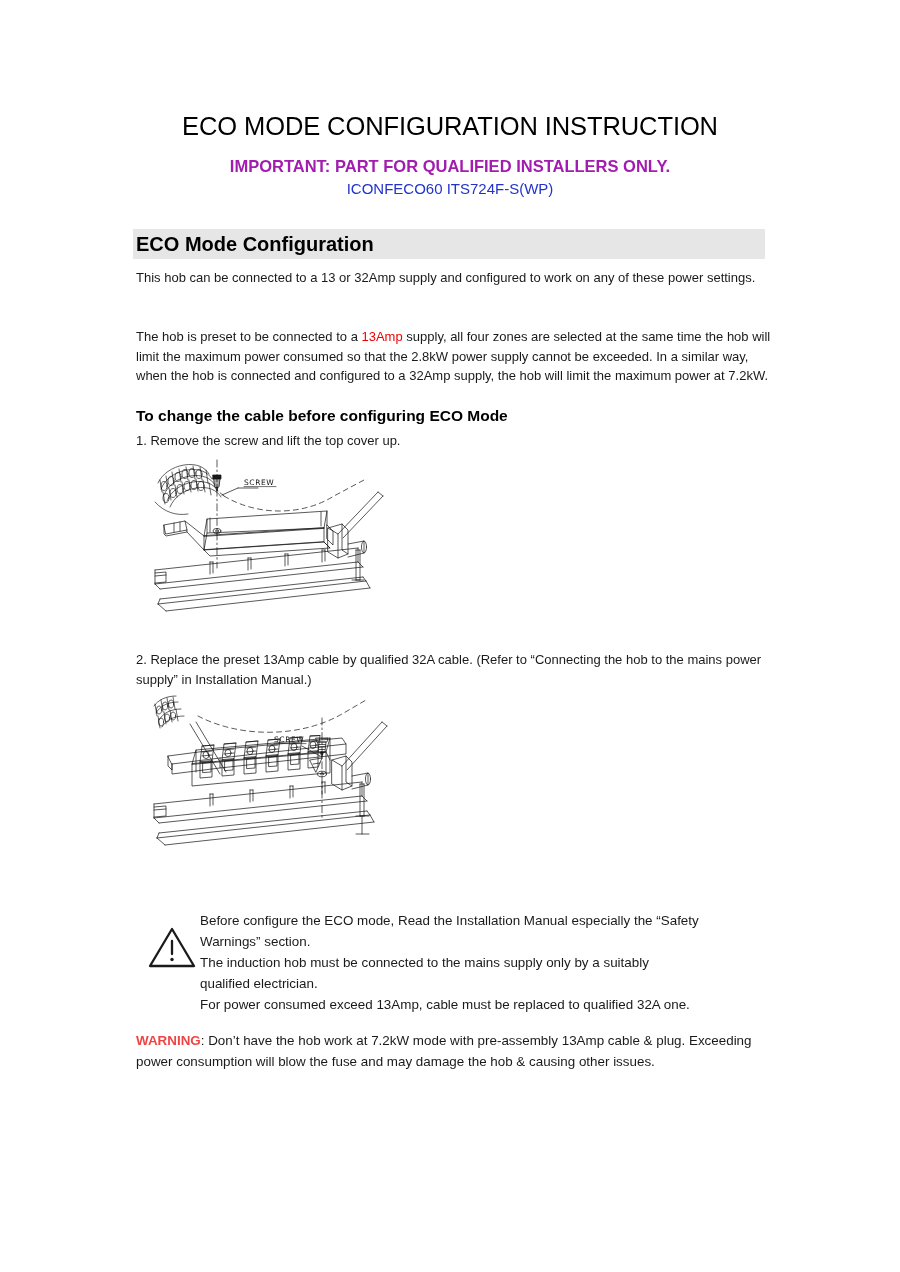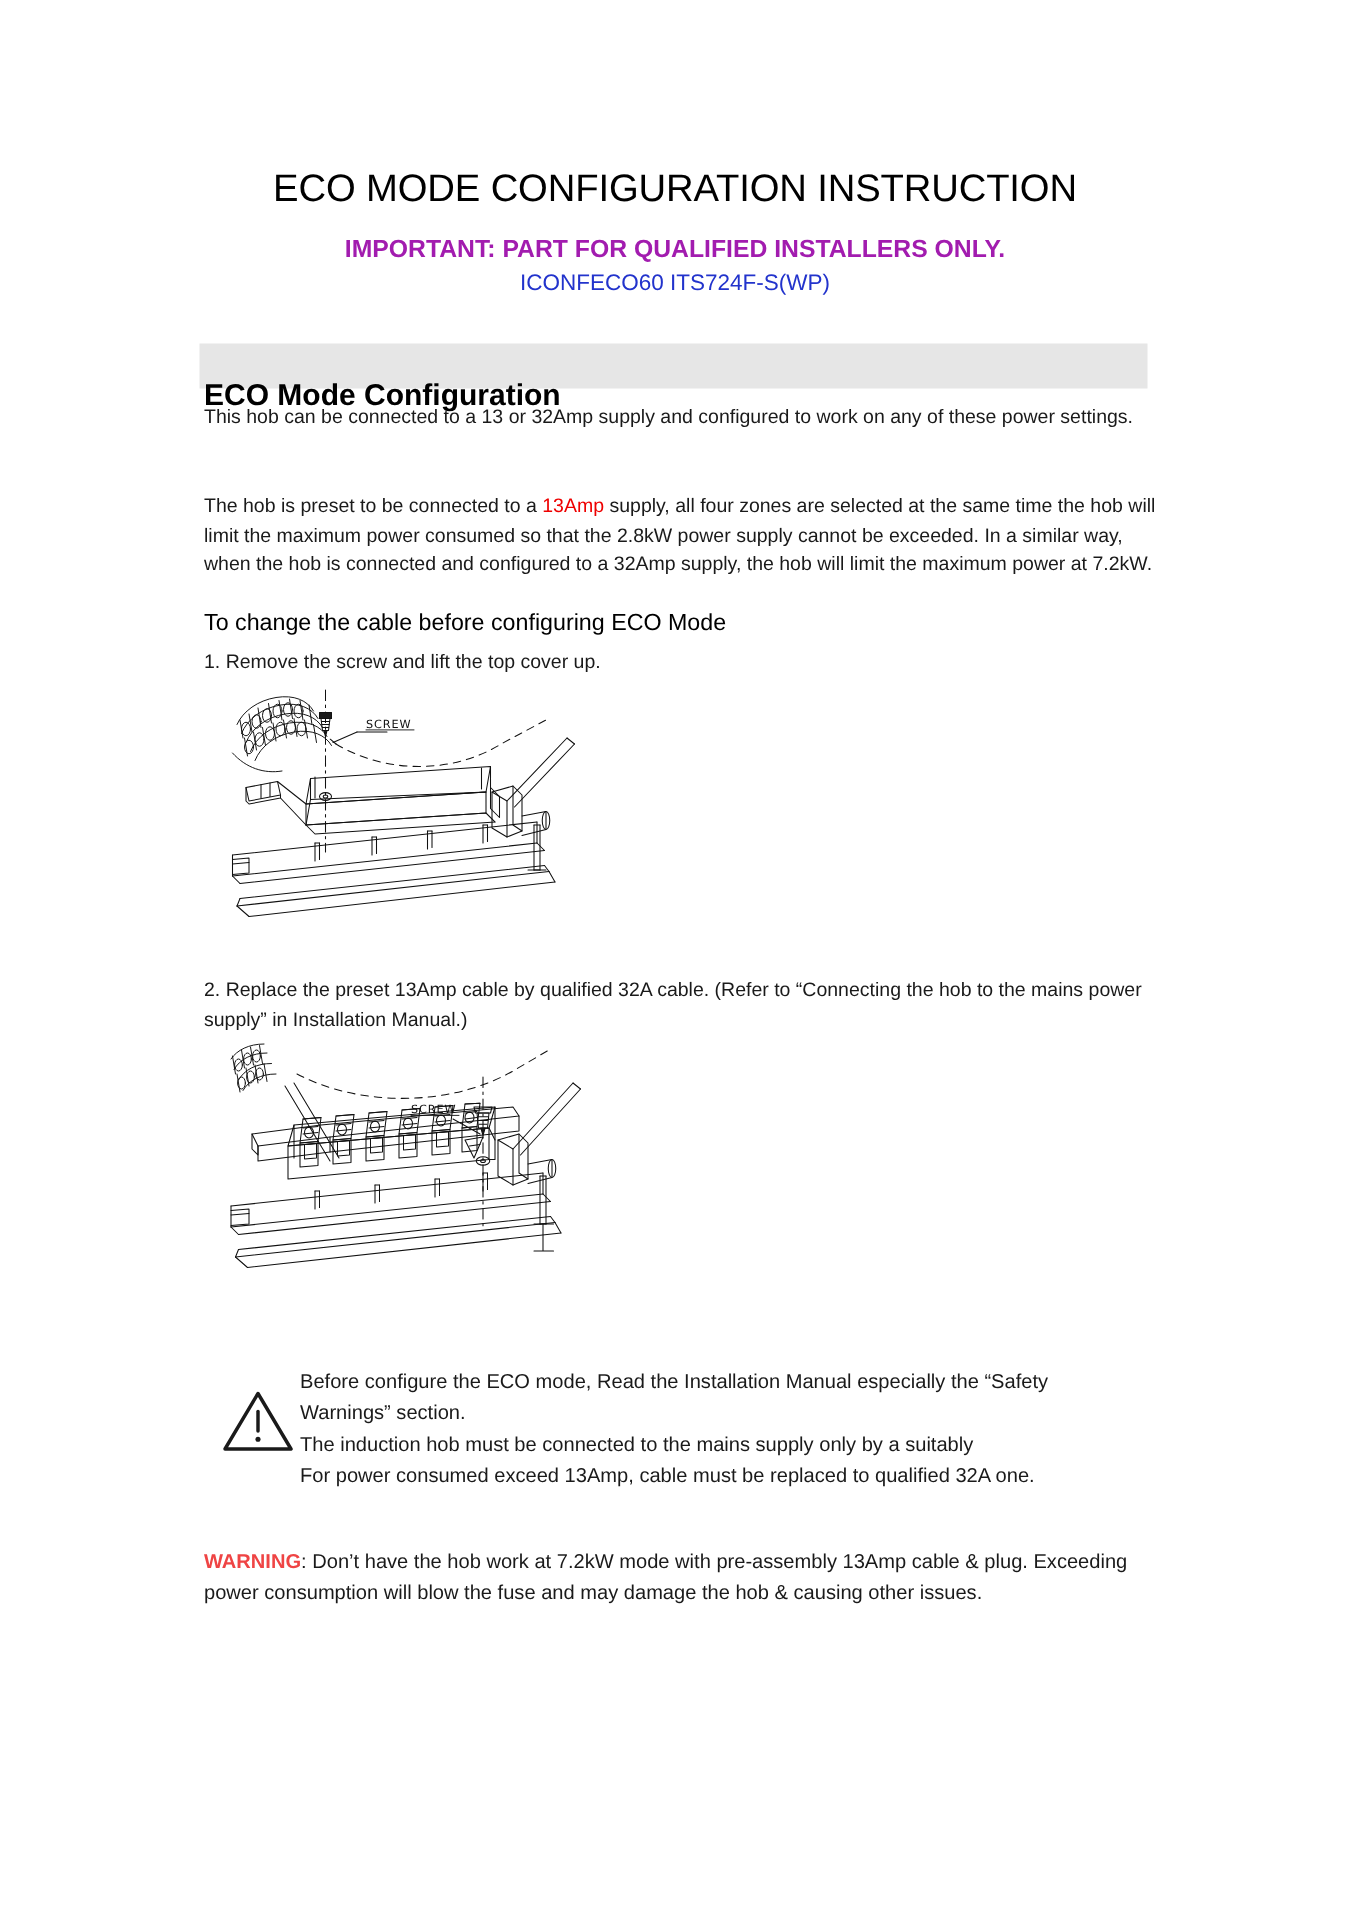--- a/index.html
+++ b/index.html
@@ -61,38 +61,37 @@
     height: 30px;
     background: #e6e6e6;
   }
   .section-band-title {
     position: absolute;
     left: 136px; top: 231px;
     font-size: 20px;
     font-weight: bold;
     line-height: 26px;
     color: #000;
-    margin-top: 20px;
   }
 
   
   .para {
     position: absolute;
     font-size: 13px;
     line-height: 19.5px;
     color: #1a1a1a;
     text-align: left;
   }
   .p-intro { left: 136px; top: 268px; width: 630px; }
   .p-preset { left: 136px; top: 327px; width: 635px; }
   .sub-head {
     position: absolute;
     left: 136px; top: 407px;
     font-size: 15.5px;
-    font-weight: normal;
+    font-weight: bold;
     color: #000;
   }
   .p-step1 { left: 136px; top: 431px; width: 630px; }
   .p-step2 { left: 136px; top: 650px; width: 630px; }
 
   .red { color: #ee0000; }
   .red-b { color: #ef4444; font-weight: bold; }
 
   
   .figure {
@@ -406,19 +405,20 @@
       <svg viewBox="0 0 52 46" xmlns="http://www.w3.org/2000/svg">
         <path d="M26 5 L48 42 L4 42 Z" fill="none" stroke="#1a1a1a" stroke-width="2.3" stroke-linejoin="round"></path>
         <path d="M26 17 L26 30" stroke="#1a1a1a" stroke-width="2.3" stroke-linecap="round"></path>
         <circle cx="26" cy="35.5" r="1.7" fill="#1a1a1a"></circle>
       </svg>
     </div>
     <div class="note-text">
       <span class="note-line">Before configure the ECO mode, Read the Installation Manual especially the “Safety</span>
       <span class="note-line">Warnings” section.</span>
       <span class="note-line">The induction hob must be connected to the mains supply only by a suitably</span>
+      <span class="note-line">qualified electrician.</span>
       <span class="note-line">For power consumed exceed 13Amp, cable must be replaced to qualified 32A one.</span>
     </div>
   </div>
 
   <div class="p-warning"><span class="red-b">WARNING</span><span>: Don’t have the hob work at 7.2kW mode with pre-assembly 13Amp cable &amp; plug. Exceeding power consumption will blow the fuse and may damage the hob &amp; causing other issues.</span></div>
 
 </div>
 
 </body></html>

